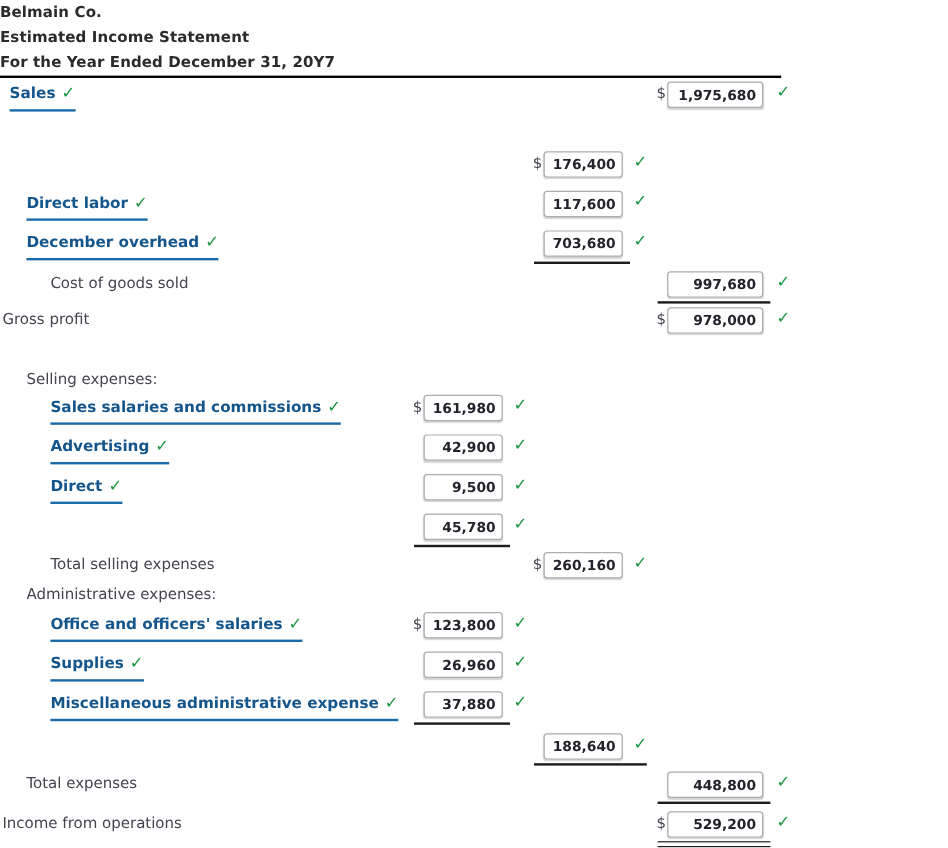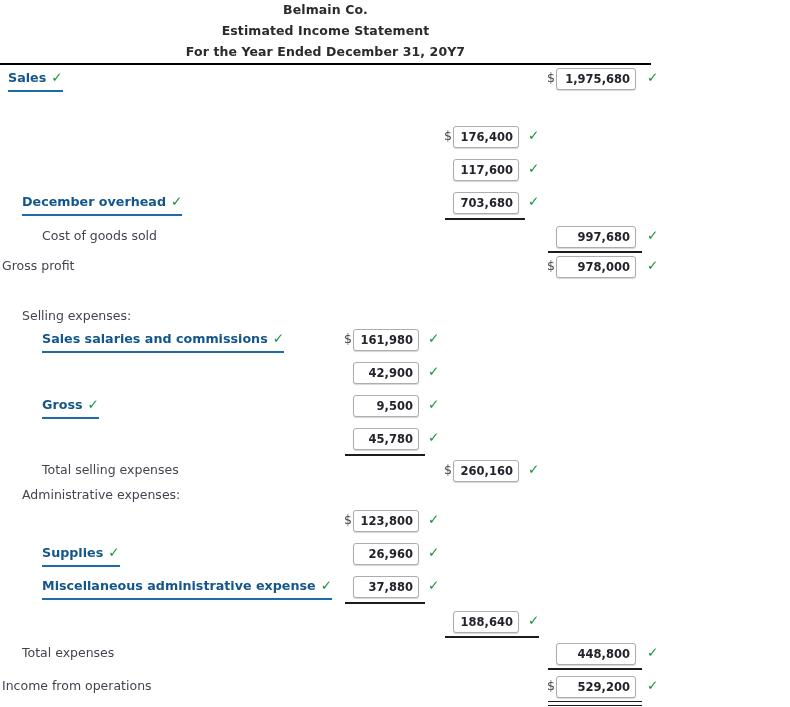--- a/index.html
+++ b/index.html
@@ -9,21 +9,21 @@
     background: #ffffff;
     font-family: "DejaVu Sans", "Liberation Sans", sans-serif;
     color: #3b3b4a;
     overflow: hidden;
   }
   #sheet { position: relative; width: 790px; height: 707px; }
 
   
   .hdr {
     position: absolute; left: 0; width: 651px;
-    text-align: center;
+    text-align: left;
     font-weight: bold; font-size: 12.5px;
     color: #2b2b2b; letter-spacing: .1px;
   }
   #hdr1 { top: 2px; }
   #hdr2 { top: 23px; }
   #hdr3 { top: 44px; }
   #headrule {
     position: absolute; left: 0; top: 63px;
     width: 651px; height: 2px; background: #000;
   }
@@ -103,20 +103,23 @@
 
   <div class="row" style="top:126px">
     <span class="cell" style="left:453px">
       <span class="dollar">$</span>
       <input class="box" type="text" readonly="" value="176,400" style="">
     </span>
     <span class="tick out" style="left:528px">✓</span>
   </div>
 
   <div class="row" style="top:159px">
+    <span class="acct" style="left:22px">
+      <span>Direct labor</span><span class="tick">✓</span>
+    </span>
     <span class="cell" style="left:453px">
       <input class="box" type="text" readonly="" value="117,600" style="">
     </span>
     <span class="tick out" style="left:528px">✓</span>
   </div>
 
   <div class="row" style="top:192px">
     <span class="acct" style="left:22px">
       <span>December overhead</span><span class="tick">✓</span>
     </span>
@@ -155,29 +158,32 @@
       <span>Sales salaries and commissions</span><span class="tick">✓</span>
     </span>
     <span class="cell" style="left:353px">
       <span class="dollar">$</span>
       <input class="box" type="text" readonly="" value="161,980" style="">
     </span>
     <span class="tick out" style="left:428px">✓</span>
   </div>
 
   <div class="row" style="top:362px">
+    <span class="acct" style="left:42px">
+      <span>Advertising</span><span class="tick">✓</span>
+    </span>
     <span class="cell" style="left:353px">
       <input class="box" type="text" readonly="" value="42,900" style="">
     </span>
     <span class="tick out" style="left:428px">✓</span>
   </div>
 
   <div class="row" style="top:395px">
     <span class="acct" style="left:42px">
-      <span>Gross</span><span class="tick">✓</span>
+      <span>Direct</span><span class="tick">✓</span>
     </span>
     <span class="cell" style="left:353px">
       <input class="box" type="text" readonly="" value="9,500" style="">
     </span>
     <span class="tick out" style="left:428px">✓</span>
   </div>
 
   <div class="row" style="top:428px">
     <span class="cell" style="left:353px">
       <input class="box" type="text" readonly="" value="45,780" style="">
@@ -193,20 +199,23 @@
       <input class="box" type="text" readonly="" value="260,160" style="">
     </span>
     <span class="tick out" style="left:528px">✓</span>
   </div>
 
   <div class="row" style="top:485px">
     <span class="lbl" style="left:22px">Administrative expenses:</span>
   </div>
 
   <div class="row" style="top:510px">
+    <span class="acct" style="left:42px">
+      <span>Office and officers' salaries</span><span class="tick">✓</span>
+    </span>
     <span class="cell" style="left:353px">
       <span class="dollar">$</span>
       <input class="box" type="text" readonly="" value="123,800" style="">
     </span>
     <span class="tick out" style="left:428px">✓</span>
   </div>
 
   <div class="row" style="top:543px">
     <span class="acct" style="left:42px">
       <span>Supplies</span><span class="tick">✓</span>

